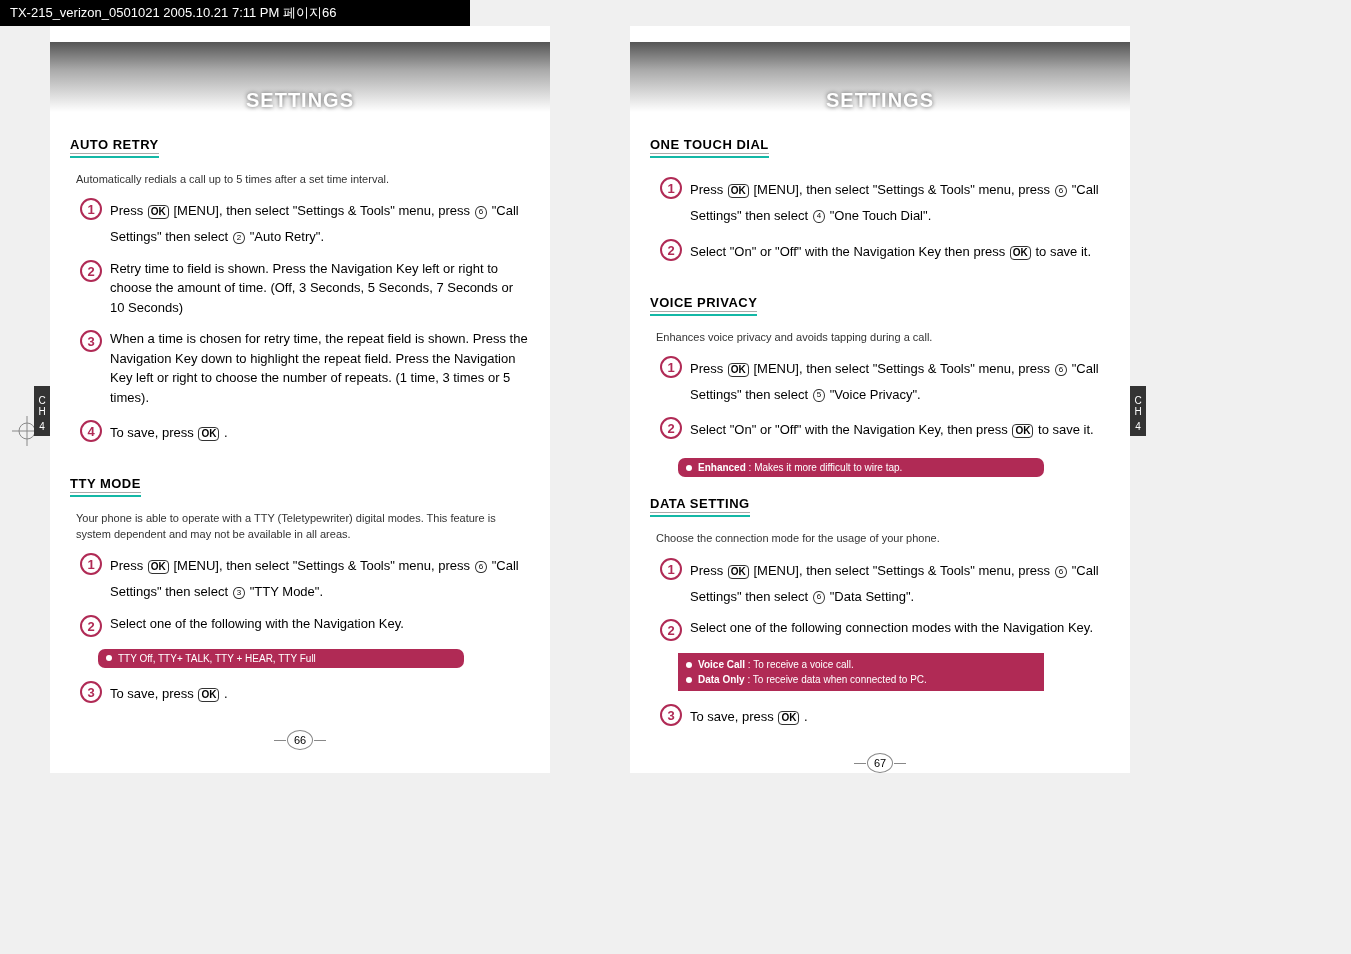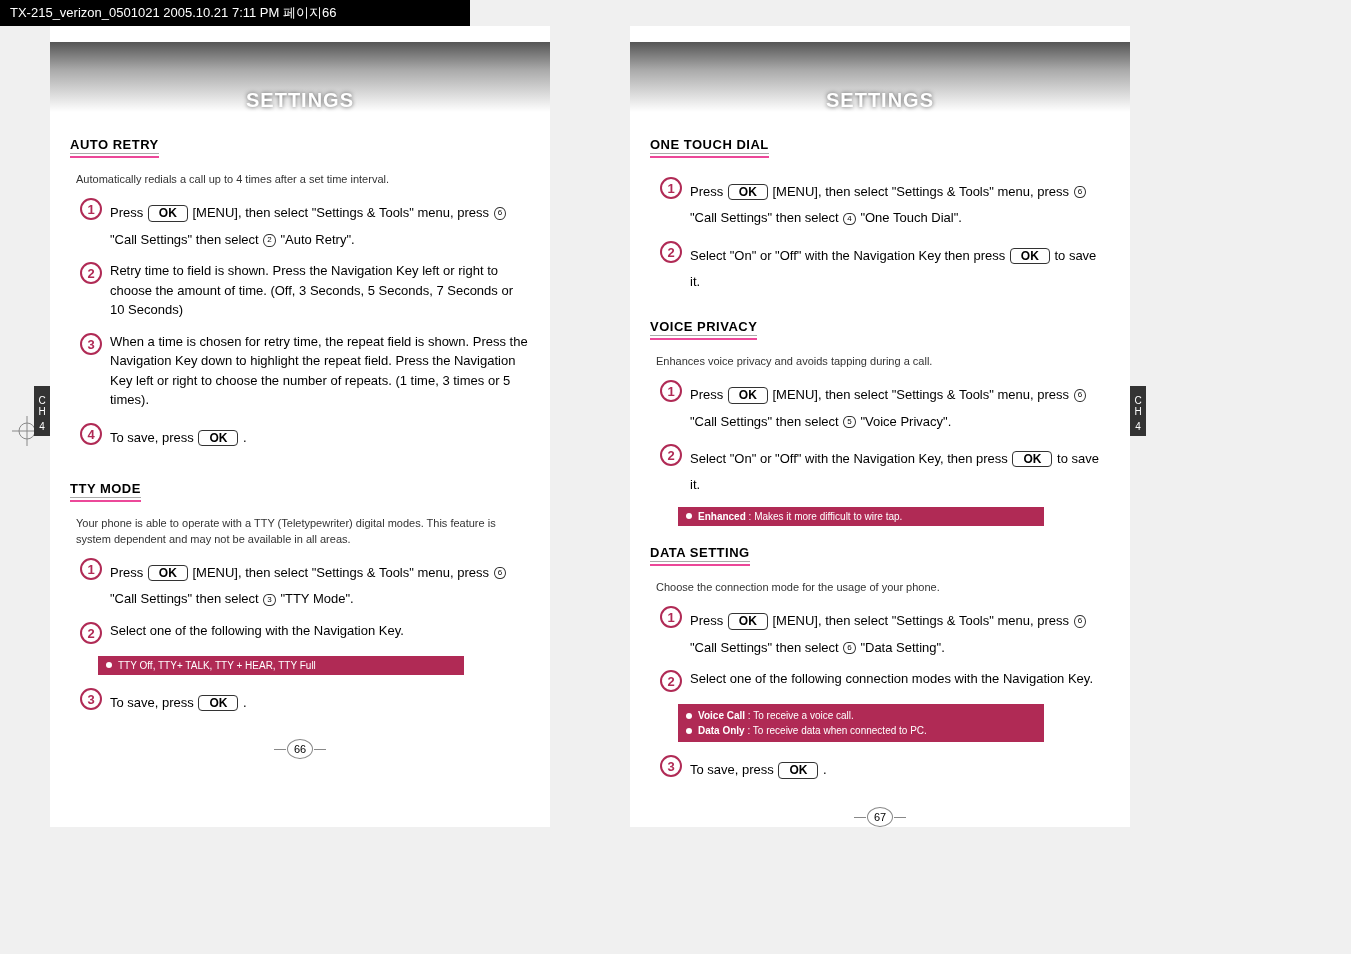--- a/index.html
+++ b/index.html
@@ -46,21 +46,21 @@
     transform: translateX(-50%);
     font-size: 20px;
     font-weight: bold;
     letter-spacing: 1px;
     color: #fff;
     text-shadow: 0 0 4px #555;
   }
   .section-title {
     font-size: 13px;
     font-weight: bold;
-    border-bottom: 2px solid #ec4899;
+    border-bottom: 2px solid #14b8a6;
     display: inline-block;
     padding-bottom: 2px;
     margin-top: 15px;
     margin-bottom: 8px;
     letter-spacing: 0.5px;
   }
   .section-title::after {
     content: "";
     display: block;
     border-bottom: 1px solid #aaa;
@@ -87,22 +87,22 @@
   }
   .step-num svg { display:block; }
   .step-text {
     font-size: 13px;
     line-height: 1.5;
   }
   .icon-ok {
     display: inline-block;
     border: 1px solid #333;
     border-radius: 4px;
-    font-size: 12px;
-    padding: 0 10px;
+    font-size: 10px;
+    padding: 0 2px;
     vertical-align: middle;
     line-height: 1.2;
     margin: 8px 1px;
     font-weight: bold;
   }
   .icon-key {
     display: inline-block;
     border: 1px solid #333;
     border-radius: 50% / 60%;
     font-size: 8px;
@@ -114,20 +114,21 @@
   .info-box {
     background: #b02a55;
     color: #fff;
     font-size: 10px;
     padding: 4px 8px;
     margin: 4px 0 4px 28px;
     display: flex;
     align-items: center;
     gap: 6px;
     max-width: 350px;
+    border-radius: 7px;
   }
   .info-dot {
     width: 6px;
     height: 6px;
     background: #fff;
     border-radius: 50%;
     flex-shrink: 0;
   }
   .info-box-multi {
     background: #b02a55;
@@ -234,21 +235,21 @@
 H</div>
       <div style="margin-top:4px;">4</div>
     </div>
 
     <div class="banner">
       <div class="banner-title">SETTINGS</div>
     </div>
 
     <div>
       <div class="section-title">AUTO RETRY</div>
-      <div class="intro-text">Automatically redials a call up to 4 times after a set time interval.</div>
+      <div class="intro-text">Automatically redials a call up to 5 times after a set time interval.</div>
 
       <div class="step">
         <span class="step-num">
           <svg width="22" height="22">
               <circle cx="11" cy="11" r="10" fill="#fff" stroke="#b02a55" stroke-width="2"></circle>
               <text x="11" y="16" text-anchor="middle" font-size="13" font-weight="bold" fill="#b02a55">1</text>
             </svg>
         </span>
         <span class="step-text">
           <span>Press </span><span class="icon-ok">OK</span><span> [MENU], then select "Settings &amp; Tools" menu, press </span><span class="icon-key">6</span><span> "Call Settings" then select </span><span class="icon-key">2</span><span> "Auto Retry".</span>

